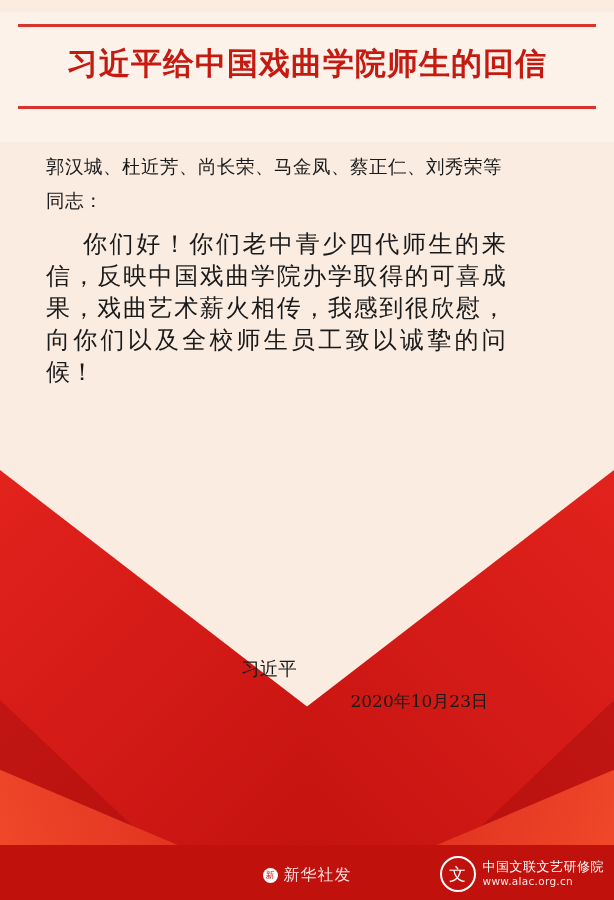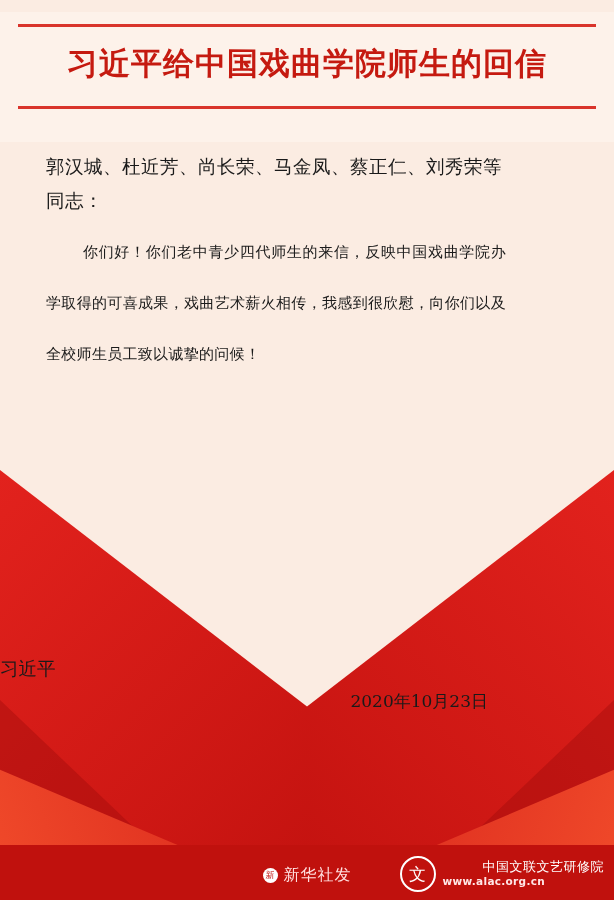--- a/index.html
+++ b/index.html
@@ -82,32 +82,32 @@
     color:#1a1a1a;
   }
   .salutation {
     font-family:"DejaVu Serif", serif;
     font-size:18.5px;
     line-height:34px;
     letter-spacing:0.5px;
     margin-bottom:10px;
   }
   .para {
-    font-family:Liberation Mono, monospace;
-    font-size:15px;
-    line-height:51px;
+    font-family:Liberation Serif, serif;
+    font-size:24px;
+    line-height:32px;
     letter-spacing:0.3px;
     text-indent:37px;
     text-align:justify;
     margin-bottom:8px;
   }
   .signature {
     position:absolute; left:0; top:648px; width:614px;
     padding-right:76px;
-    text-align:left;
+    text-align:center;
     font-family:"DejaVu Serif", serif;
     font-size:18.5px;
     line-height:42px;
     color:#1a1a1a;
   }
   .sign-date {
     position:absolute; left:0; top:690px; width:614px;
     padding-right:148px;
     text-align:right;
     font-family:"DejaVu Serif", serif;
@@ -143,25 +143,25 @@
     width:36px; height:36px; border-radius:50%;
     border:2px solid #ffffff;
     background:#c0110d;
     display:flex; align-items:center; justify-content:center;
     color:#ffffff; font-size:17px;
     font-family:"DejaVu Serif", serif;
   }
   .logo-lines { display:flex; flex-direction:column; line-height:15px; }
   .logo-cn {
     color:#ffffff; font-size:13px;
-    font-family:"DejaVu Sans", sans-serif; letter-spacing:0.5px;margin-left:40px;
+    font-family:"DejaVu Sans", sans-serif; letter-spacing:0.5px;
   }
   .logo-url {
     color:#ffe7e7; font-size:10.5px;
-    font-family:"DejaVu Sans", sans-serif; letter-spacing:0.3px;font-weight:bold;
+    font-family:"DejaVu Sans", sans-serif; letter-spacing:0.3px;
   }
 </style>
 </head>
 <body>
 
 <div class="poster">
 
   <div class="env-left"></div>
   <div class="env-right"></div>
   <div class="env-darkL"></div>

